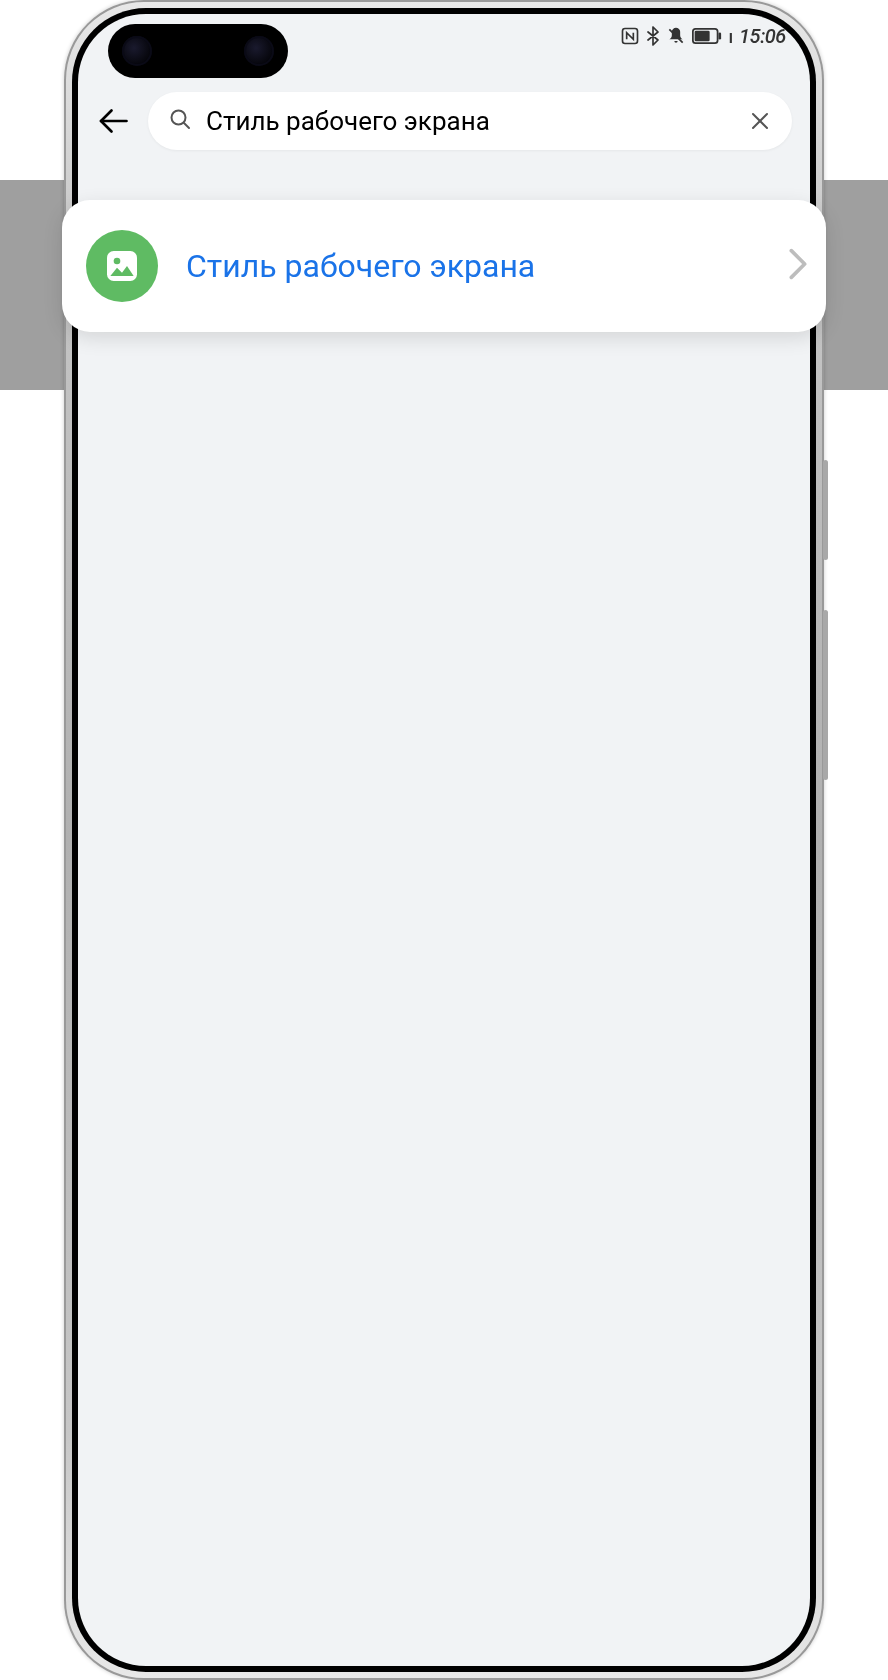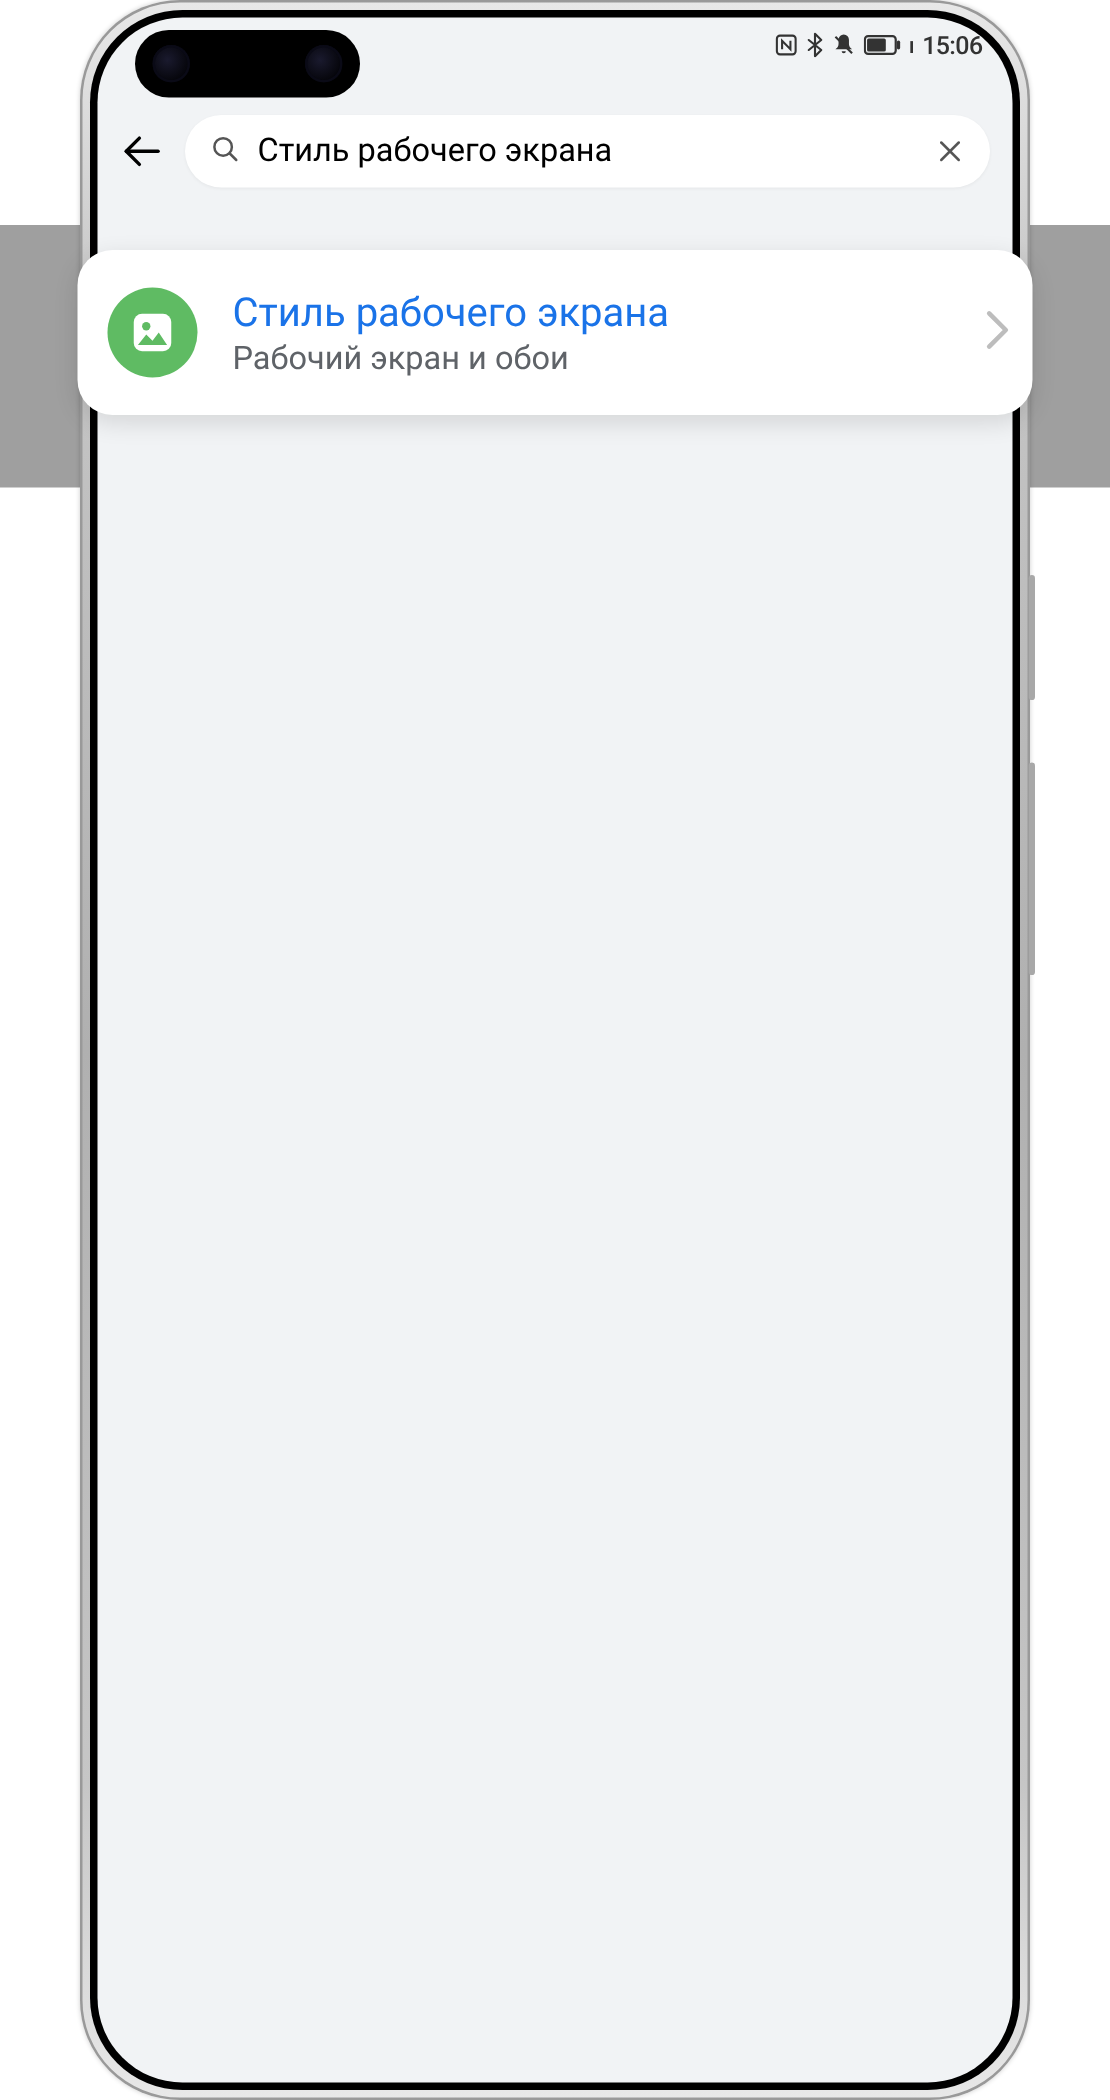--- a/index.html
+++ b/index.html
@@ -102,20 +102,21 @@
       justify-content: flex-end;
       padding: 0 24px;
       gap: 6px;
       color: #333;
       font-weight: 500;
       font-size: 20px;
     }
     .status-bar .time {
       font-variant-numeric: tabular-nums;
       letter-spacing: -0.5px;
+      font-style: italic;
     }
     .status-bar svg {
       display: block;
     }
 
     
     .header {
       position: absolute;
       top: 70px;
       left: 0;
@@ -296,21 +297,20 @@
   <div class="result-row">
     <div class="result-icon-wrap">
       <svg viewBox="0 0 24 24">
         <rect x="3" y="3" width="18" height="18" rx="4" fill="#fff"></rect>
         <circle cx="9" cy="9" r="2" fill="#5fbb63"></circle>
         <path d="M5 18l4-5 3 3 3-4 4 6z" fill="#5fbb63"></path>
       </svg>
     </div>
     <div class="result-text">
       <div class="result-title">Стиль рабочего экрана</div>
-      <div class="result-subtitle">Рабочий экран и обои</div>
     </div>
     <div class="result-chevron">
       <svg width="20" height="34" viewBox="0 0 12 20" fill="none" stroke="#bdbdbd" stroke-width="2.2" stroke-linecap="round" stroke-linejoin="round">
         <polyline points="2 2 10 10 2 18"></polyline>
       </svg>
     </div>
   </div>
 </div>
 
 </body></html>

